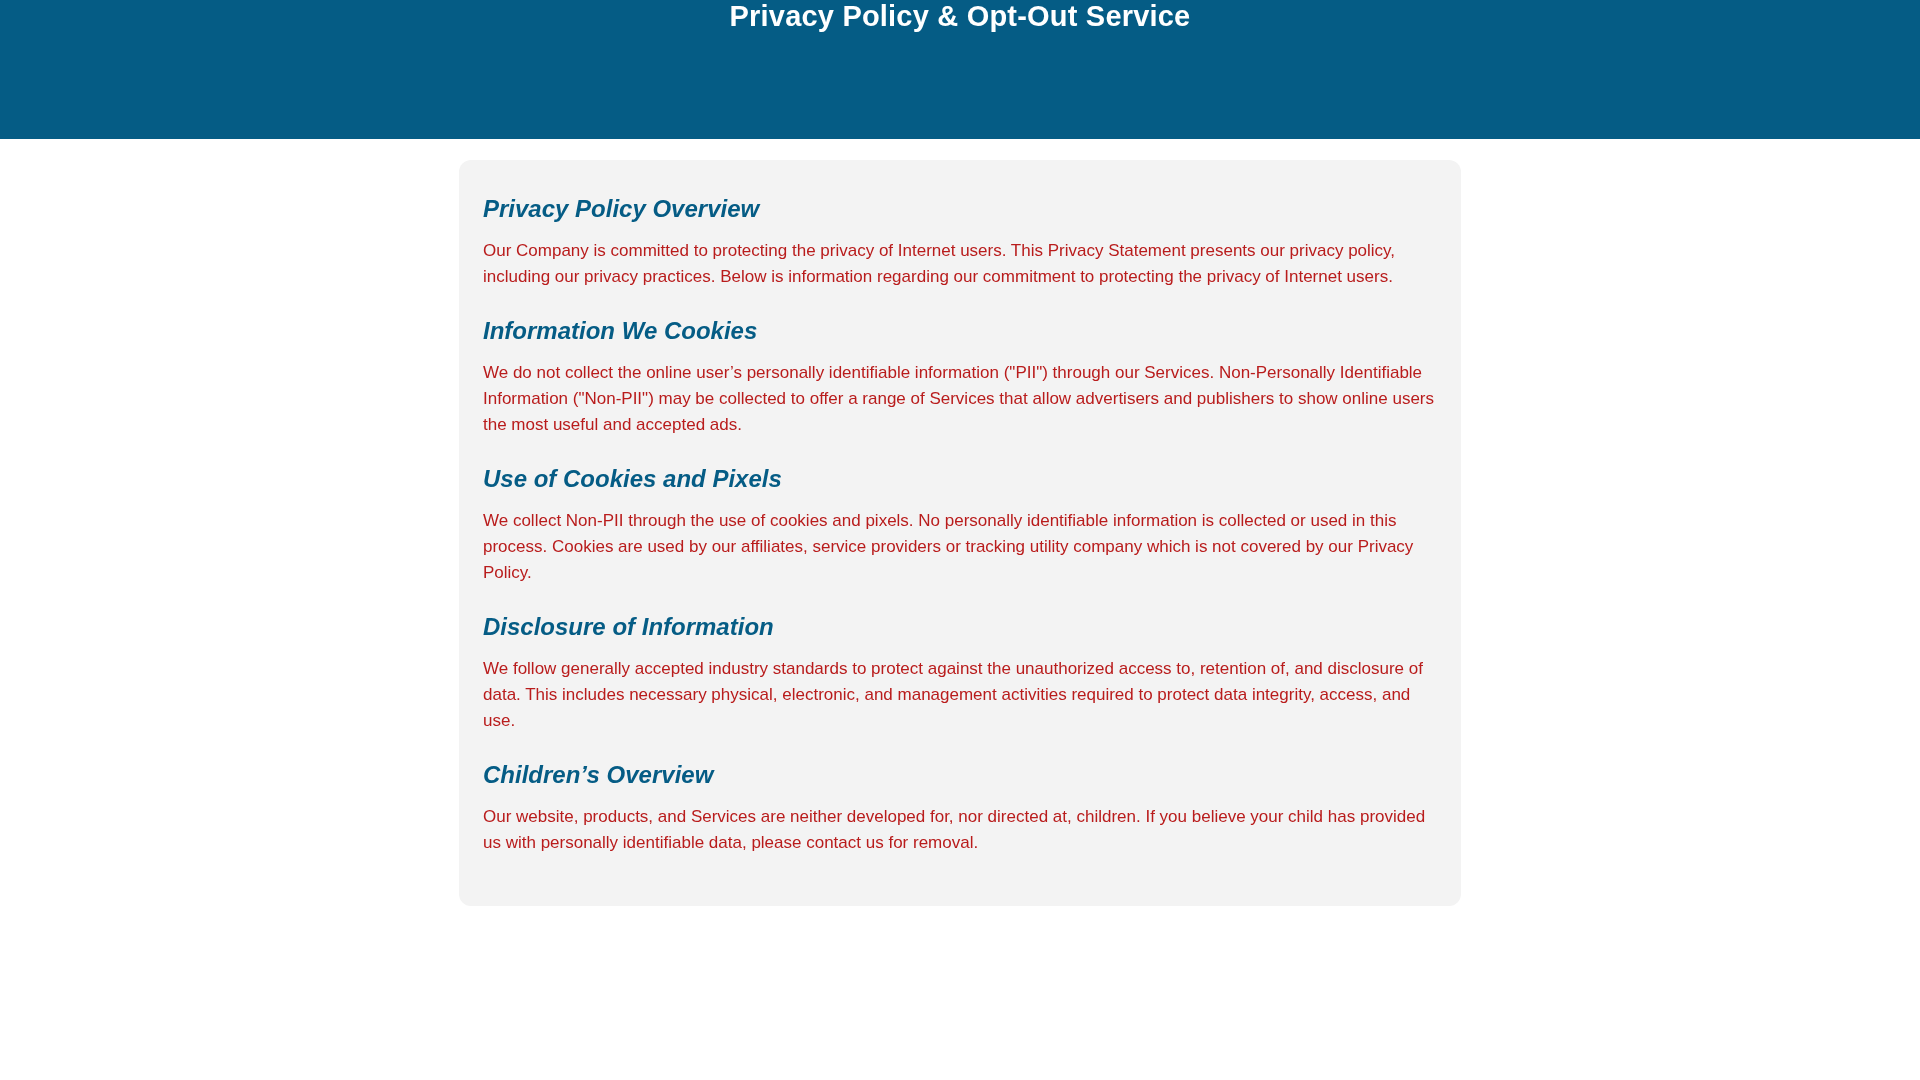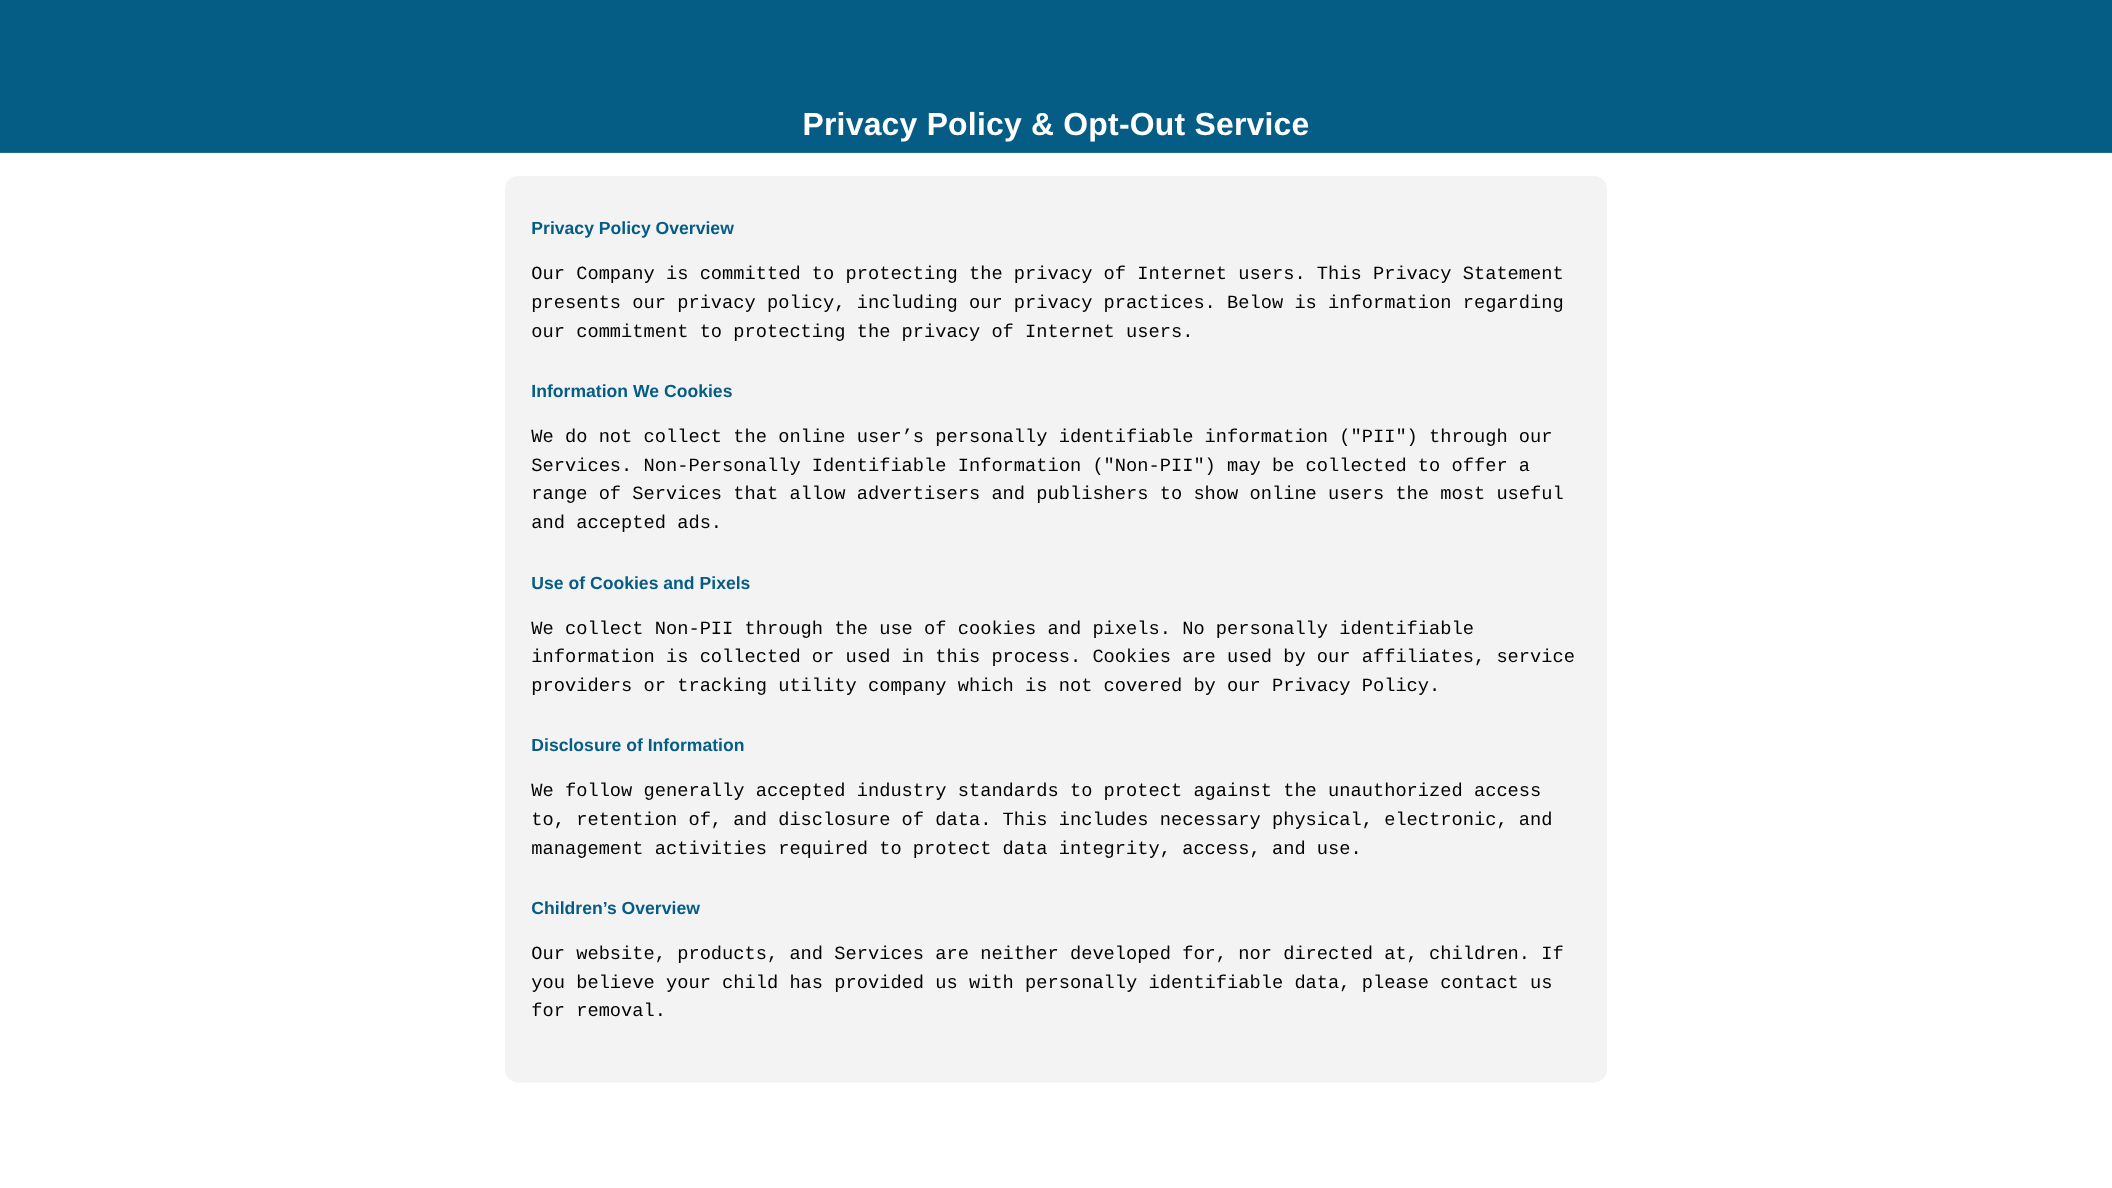--- a/index.html
+++ b/index.html
@@ -11,21 +11,21 @@
   body {
     width: 1920px;
     height: 1080px;
     overflow: hidden;
   }
   .app-header {
     width: 100%;
     height: 139px;
     background: #055C85;
     display: flex;
-    align-items: flex-end;
+    align-items: flex-start;
     justify-content: center;
     padding-bottom: 8px;
     box-sizing: border-box;
   }
   .app-header h1 {
     margin: 0;
     color: #FFFFFF;
     font-size: 29px;
     font-weight: bold;
     letter-spacing: 0.2px;
@@ -35,31 +35,31 @@
     margin: 21px auto 0 auto;
   }
   .card {
     background: #F3F3F3;
     border-radius: 12px;
     padding: 8px 24px 40px 24px;
     box-sizing: border-box;
   }
   .card h2 {
     color: #055C85;
-    font-size: 16px;
+    font-size: 24px;
     font-weight: bold;
     margin: 26px 0 14px 0;
     line-height: 30px;
+    font-style: italic;
   }
   .card p {
-    color: #000000;
+    color: #b91c1c;
     font-size: 17px;
     line-height: 26px;
     margin: 0 0 10px 0;
-    font-family: Liberation Mono, monospace;
   }
 </style>
 </head>
 <body>
 
 <header class="app-header">
   <h1>Privacy Policy &amp; Opt-Out Service</h1>
 </header>
 
 <main class="content">

